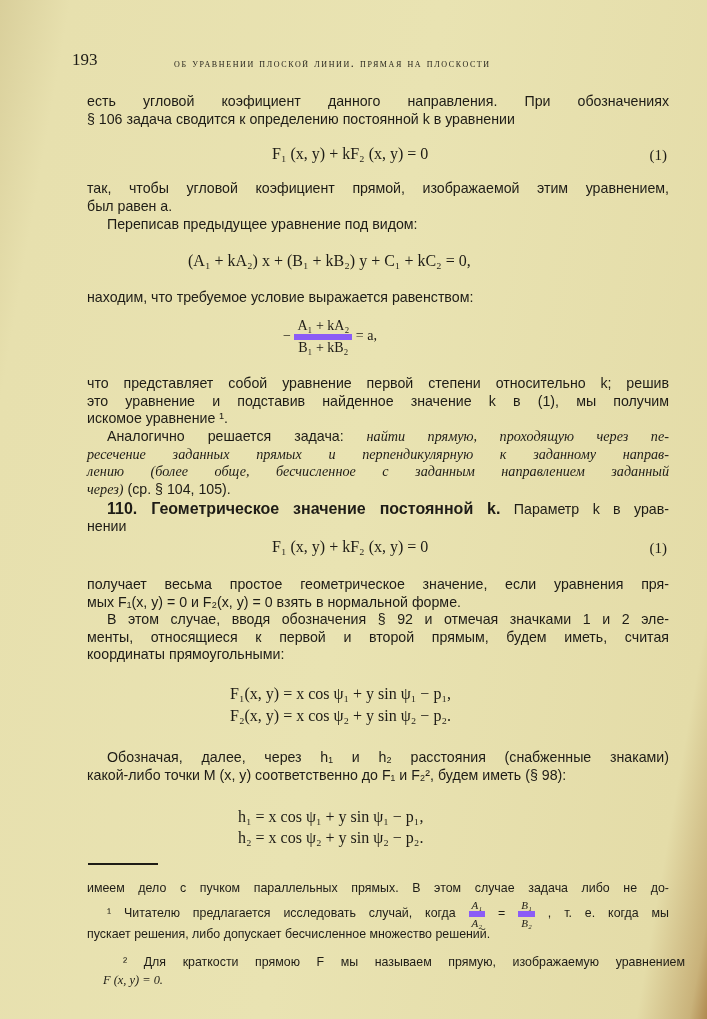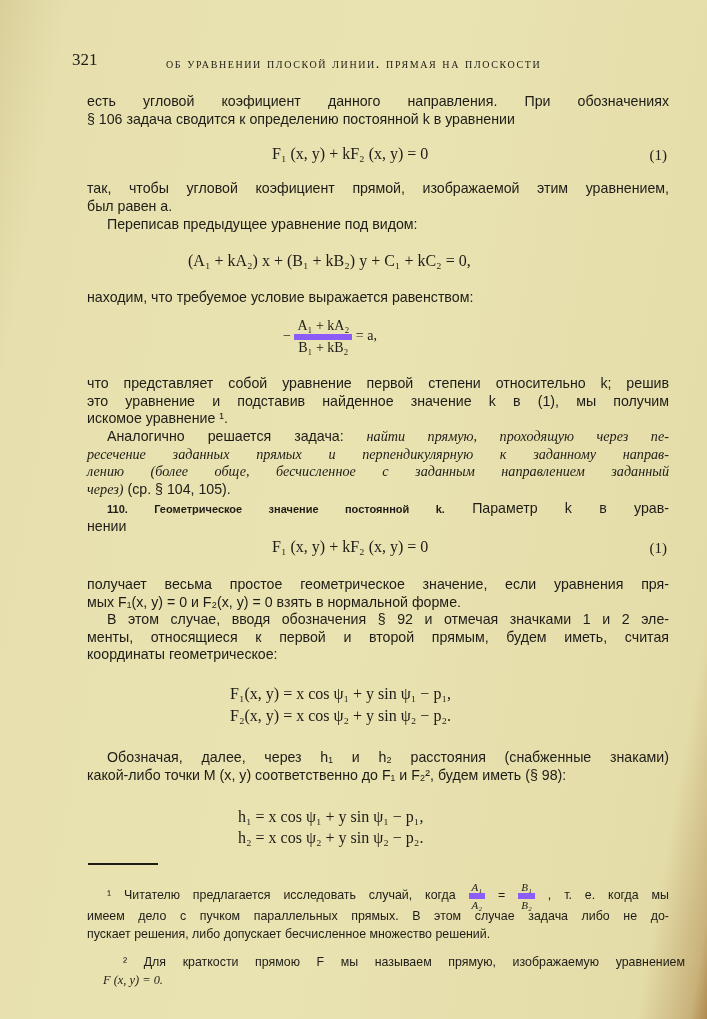--- a/index.html
+++ b/index.html
@@ -7,42 +7,42 @@
       width: 707px; height: 1019px; overflow: hidden;
       background: #e6dfac;
       background: linear-gradient(100deg, #d9cf9b 0%, #e7e0ae 8%, #e9e3b2 50%, #e4dca8 92%, #c9b27a 98%, #b08a50 100%);
       font-family: "Liberation Serif", "DejaVu Serif", serif;
       color: #1e1c16;
       position: relative;
     }
     .page { position: absolute; left: 0; top: 0; width: 707px; height: 1019px; }
     .abs { position: absolute; white-space: nowrap; }
     .pnum { left: 72px; top: 50px; font-size: 17px; }
-    .runhead { left: 166px; top: 56px; font-size: 14px; letter-spacing: 1.6px; font-variant: small-caps; text-transform: lowercase; }
+    .runhead { left: 174px; top: 56px; font-size: 12px; letter-spacing: 1.6px; font-variant: small-caps; text-transform: lowercase; }
     .para { position: absolute; left: 87px; width: 582px; font-size: 14.2px; line-height: 17.5px; text-align: justify; font-family: "Liberation Sans", "DejaVu Sans", sans-serif; }
     .para.indent { text-indent: 20px; }
     .line { display: block; text-align: justify; text-align-last: justify; height: 17.5px; }
     .line.last { text-align-last: left; }
     .it { font-style: italic; font-family: "Liberation Serif", serif; }
     .math { font-family: "Liberation Serif", "DejaVu Serif", serif; font-style: italic; }
     .eq { position: absolute; font-size: 16px; font-family: "Liberation Serif", serif; white-space: nowrap; }
     .eqnum { position: absolute; right: 40px; font-size: 15px; font-family: "Liberation Serif", serif; }
-    .bold { font-weight: bold; font-size: 11px; }
+    .bold { font-weight: bold; font-size: 16px; }
     .frac { display: inline-block; vertical-align: middle; text-align: center; }
     .frac .num { display: block; border-bottom: 6px solid #8b5cf6; padding: 0 3px; }
     .frac .den { display: block; padding: 0 3px; }
     .rule { position: absolute; left: 88px; top: 863px; width: 70px; height: 2px; background: #1e1c16; }
     .fn { position: absolute; left: 87px; width: 582px; font-size: 12.4px; line-height: 15.5px; font-family: "Liberation Sans", sans-serif; text-align: justify; }
   </style>
 </head>
 <body>
 
 <div class="page">
 
-  <div class="abs pnum">321</div>
+  <div class="abs pnum">193</div>
   <div class="abs runhead">ОБ УРАВНЕНИИ ПЛОСКОЙ ЛИНИИ. ПРЯМАЯ НА ПЛОСКОСТИ</div>
 
   <div class="para" style="top:93px;">
     <span class="line">есть угловой коэфициент данного направления. При обозначениях</span>
     <span class="line last">§ 106 задача сводится к определению постоянной k в уравнении</span>
   </div>
 
   <div class="eq" style="left:272px; top:145px;">F₁ (x, y) + kF₂ (x, y) = 0</div>
   <div class="eqnum" style="top:147px;">(1)</div>
 
@@ -92,51 +92,51 @@
   <div class="eqnum" style="top:540px;">(1)</div>
 
   <div class="para" style="top:576px;">
     <span class="line">получает весьма простое геометрическое значение, если уравнения пря-</span>
     <span class="line last">мых F₁(x, y) = 0 и F₂(x, y) = 0 взять в нормальной форме.</span>
   </div>
 
   <div class="para" style="top:611px;">
     <span class="line" style="padding-left:20px;">В этом случае, вводя обозначения § 92 и отмечая значками 1 и 2 эле-</span>
     <span class="line">менты, относящиеся к первой и второй прямым, будем иметь, считая</span>
-    <span class="line last">координаты геометрическое:</span>
+    <span class="line last">координаты прямоугольными:</span>
   </div>
 
   <div class="eq" style="left:230px; top:707px;">F₂(x, y) = x cos ψ₂ + y sin ψ₂ − p₂.</div>
   <div class="eq" style="left:230px; top:685px;">F₁(x, y) = x cos ψ₁ + y sin ψ₁ − p₁,</div>
 
   <div class="para" style="top:749px;">
     <span class="line" style="padding-left:20px;">Обозначая, далее, через h₁ и h₂ расстояния (снабженные знаками)</span>
     <span class="line last">какой-либо точки M (x, y) соответственно до F₁ и F₂², будем иметь (§ 98):</span>
   </div>
 
   <div class="eq" style="left:238px; top:808px;">h₁ = x cos ψ₁ + y sin ψ₁ − p₁,</div>
   <div class="eq" style="left:238px; top:829px;">h₂ = x cos ψ₂ + y sin ψ₂ − p₂.</div>
 
   <div class="rule"></div>
 
   <div class="fn" style="top:881px;">
+    <span class="line">имеем дело с пучком параллельных прямых. В этом случае задача либо не до-</span>
     <span class="line" style="height:28px; line-height:28px; padding-left:20px; text-align-last:justify;">
       <span>¹ Читателю предлагается исследовать случай, когда</span>
       <span class="frac math" style="font-size:11px; line-height:12px;">
         <span class="num">A₁</span>
         <span class="den">A₂</span>
       </span>
       <span>=</span>
       <span class="frac math" style="font-size:11px; line-height:12px;">
         <span class="num">B₁</span>
         <span class="den">B₂</span>
       </span>
       <span>, т. е. когда мы</span>
     </span>
-    <span class="line">имеем дело с пучком параллельных прямых. В этом случае задача либо не до-</span>
     <span class="line last">пускает решения, либо допускает бесчисленное множество решений.</span>
   </div>
 
   <div class="fn" style="top:955px;margin-left:16px;">
     <span class="line" style="padding-left:20px;">² Для краткости прямою F мы называем прямую, изображаемую уравнением</span>
     <span class="line last math">F (x, y) = 0.</span>
   </div>
 
 </div>
 

